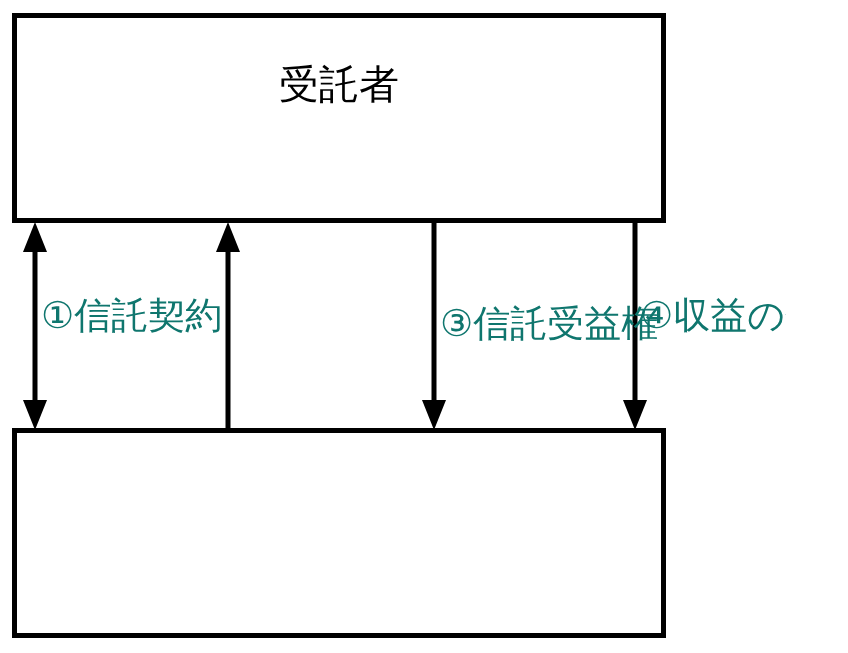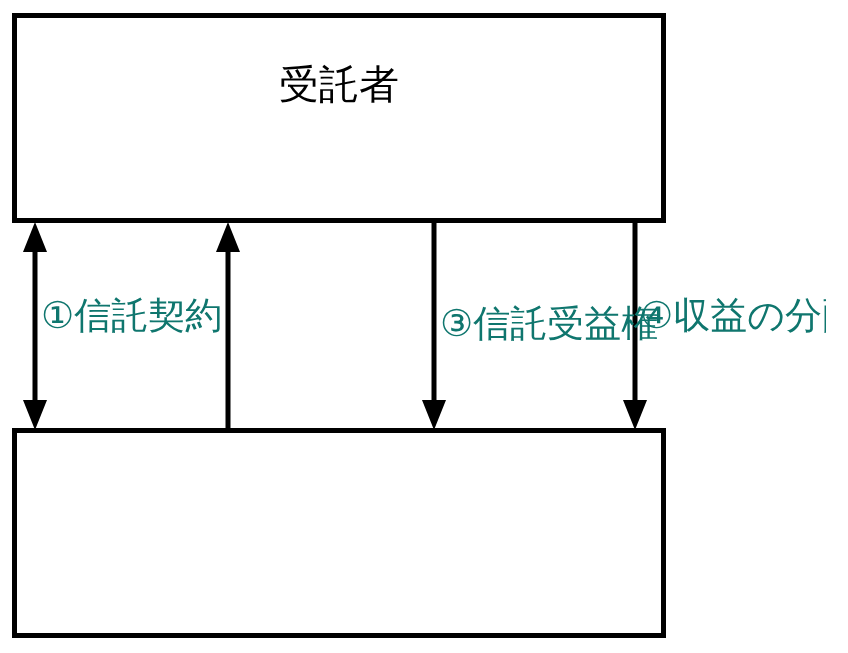--- a/index.html
+++ b/index.html
@@ -7,21 +7,20 @@
     padding: 0;
     background: #ffffff;
   }
   #canvas {
     position: relative;
     width: 786px;
     height: 653px;
     background: #ffffff;
     font-family: "Liberation Sans", "DejaVu Sans", sans-serif;
     overflow: hidden;
-    padding-left: 40px;
   }
   #diagram-svg {
     position: absolute;
     left: 0;
     top: 0;
     width: 848px;
     height: 653px;
   }
   .box-rect {
     fill: #ffffff;

